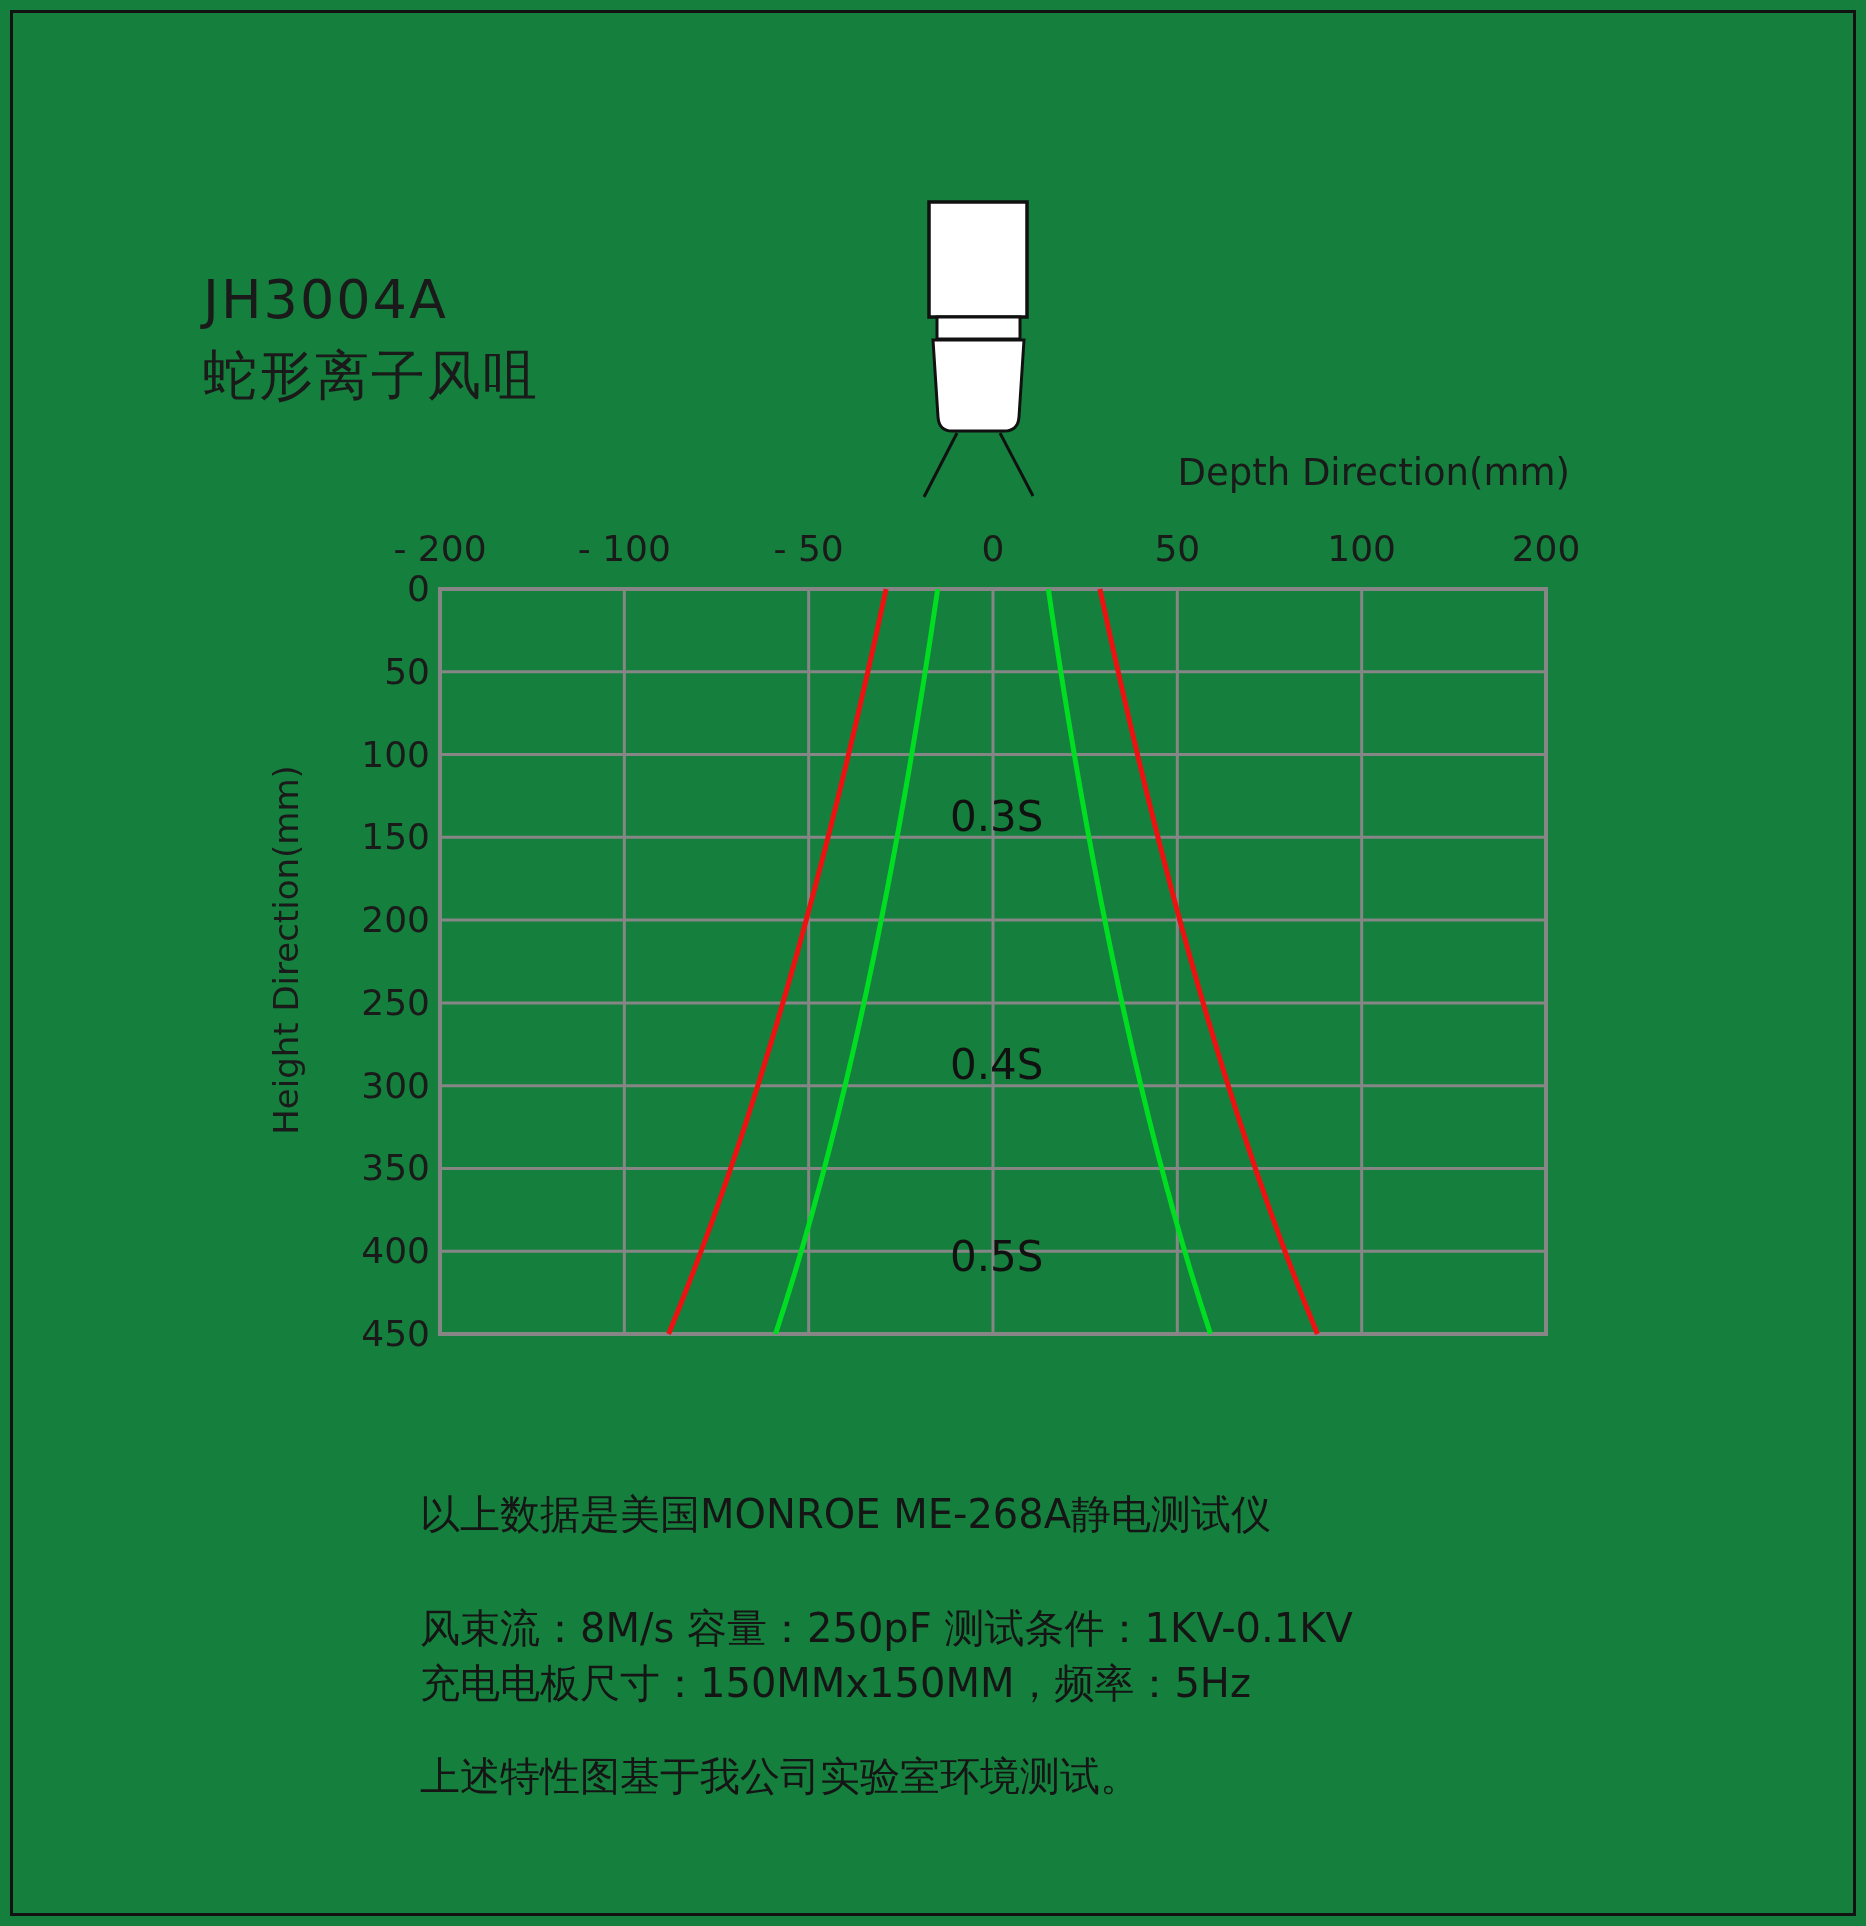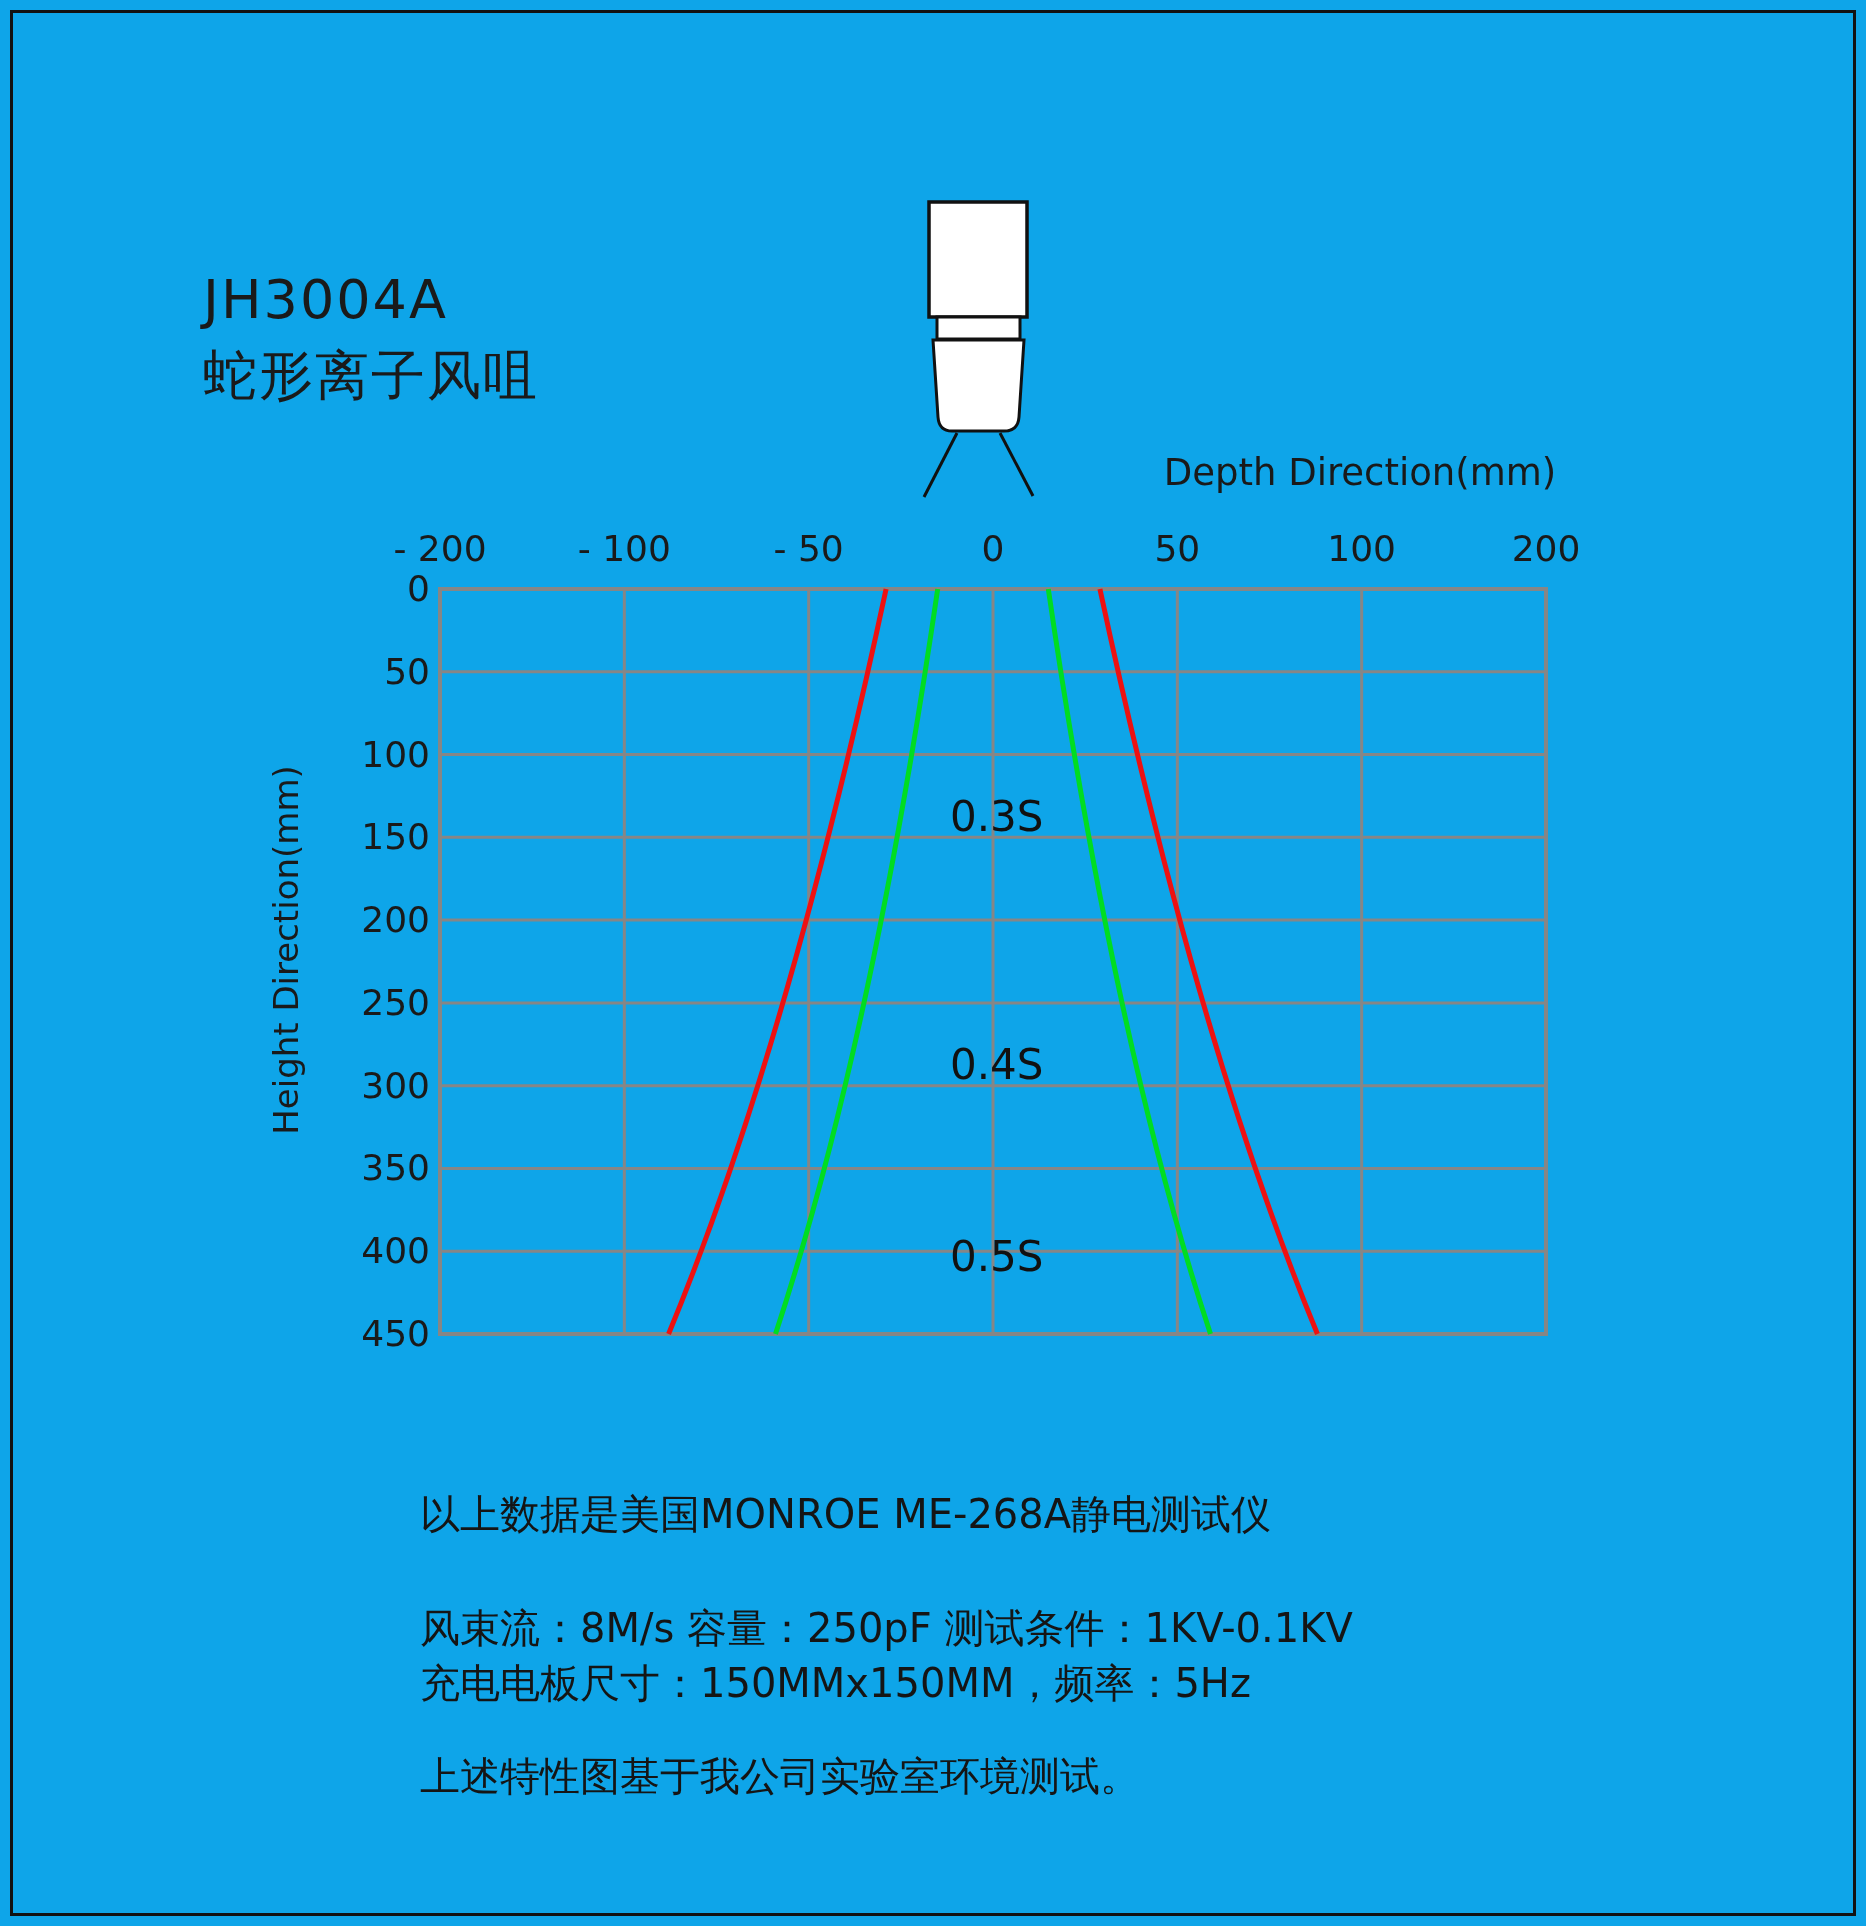--- a/index.html
+++ b/index.html
@@ -1,36 +1,36 @@
 <!DOCTYPE html>
 <html><head>
 <meta charset="utf-8">
 <style>
   html,body{margin:0;padding:0;background:#ffffff;}
   .page{
     position:relative;
     width:1866px;height:1926px;
-    background:#0ea5e9;
+    background:#15803d;
     font-family:"DejaVu Sans","Liberation Sans",sans-serif;
     color:#111;
     overflow:hidden;
   }
   .outer-border{
     position:absolute;left:10px;top:10px;right:10px;bottom:10px;
     border:3px solid #121212;
   }
   .title-block{
     position:absolute;left:203px;top:262px;
     font-size:54px;line-height:76px;
     letter-spacing:2px;
     color:#1a1a1a;
   }
   .depth-axis-label{
     position:absolute;left:1150px;top:451px;width:420px;
-    text-align:center;
+    text-align:right;
     font-size:37px;color:#1a1a1a;
   }
   .height-axis-label{
     position:absolute;left:86px;top:930px;width:400px;height:40px;
     text-align:center;font-size:34px;color:#1a1a1a;
     transform:rotate(-90deg);
   }
   .notes-line{
     position:absolute;left:420px;height:52px;
     font-size:40px;line-height:52px;color:#151515;

